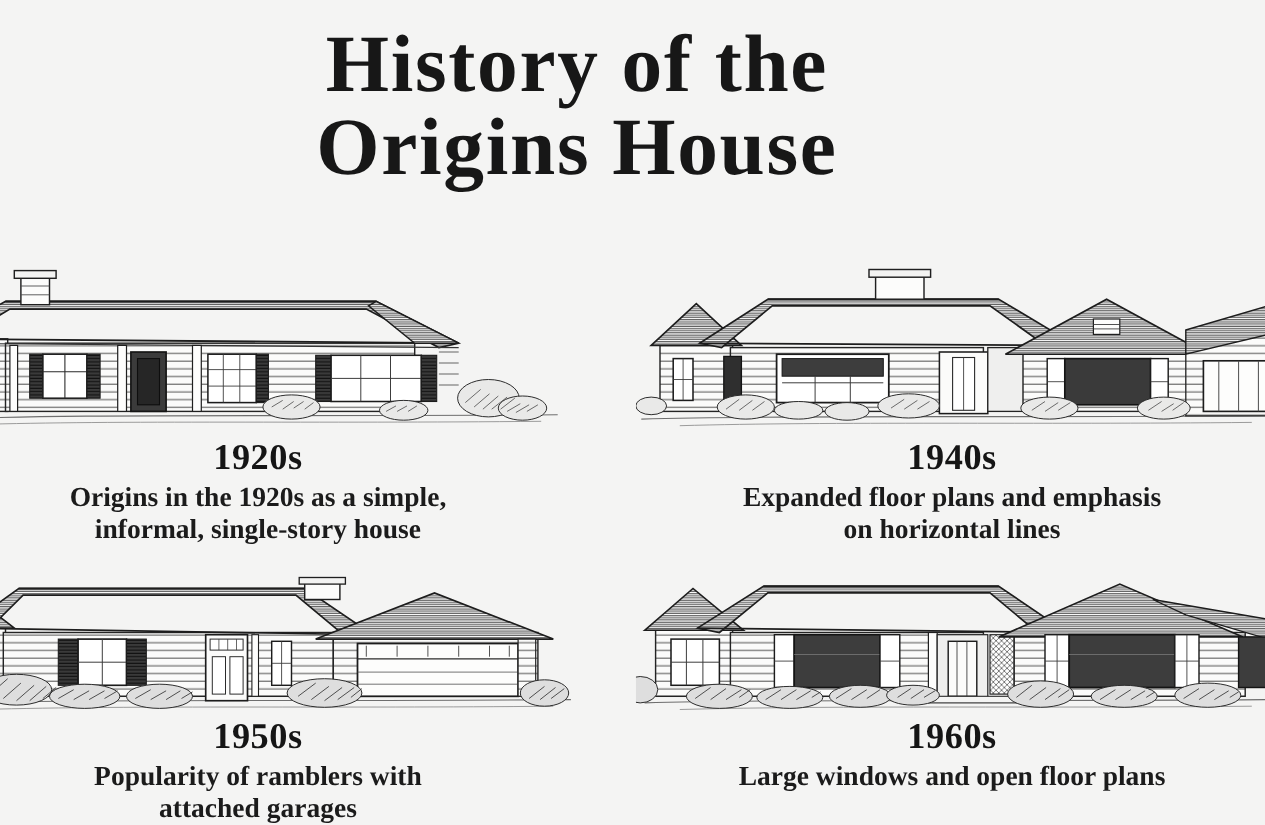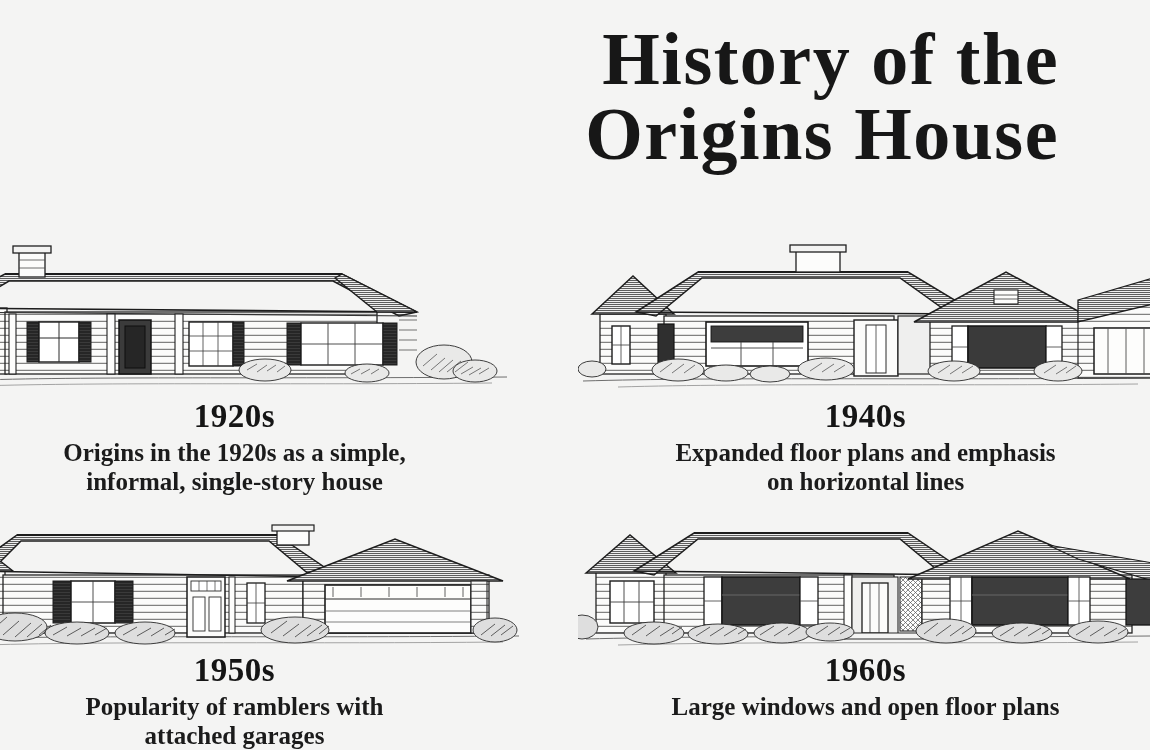--- a/index.html
+++ b/index.html
@@ -15,23 +15,23 @@
     background: #f4f4f3;
     overflow: hidden;
     font-family: "Liberation Serif", "DejaVu Serif", serif;
     color: #1c1c1c;
   }
 
   
   .title-block {
     position: absolute;
     top: 22px;
-    left: 12px;
+    left: 1px;
     width: 1047px;
-    text-align: right;
+    text-align: center;
     line-height: 1.02;
   }
   .title-line {
     display: block;
     font-family: "Liberation Serif", "DejaVu Serif", serif;
     font-weight: bold;
     font-size: 74px;
     letter-spacing: 1.5px;
     color: #171717;
   }

